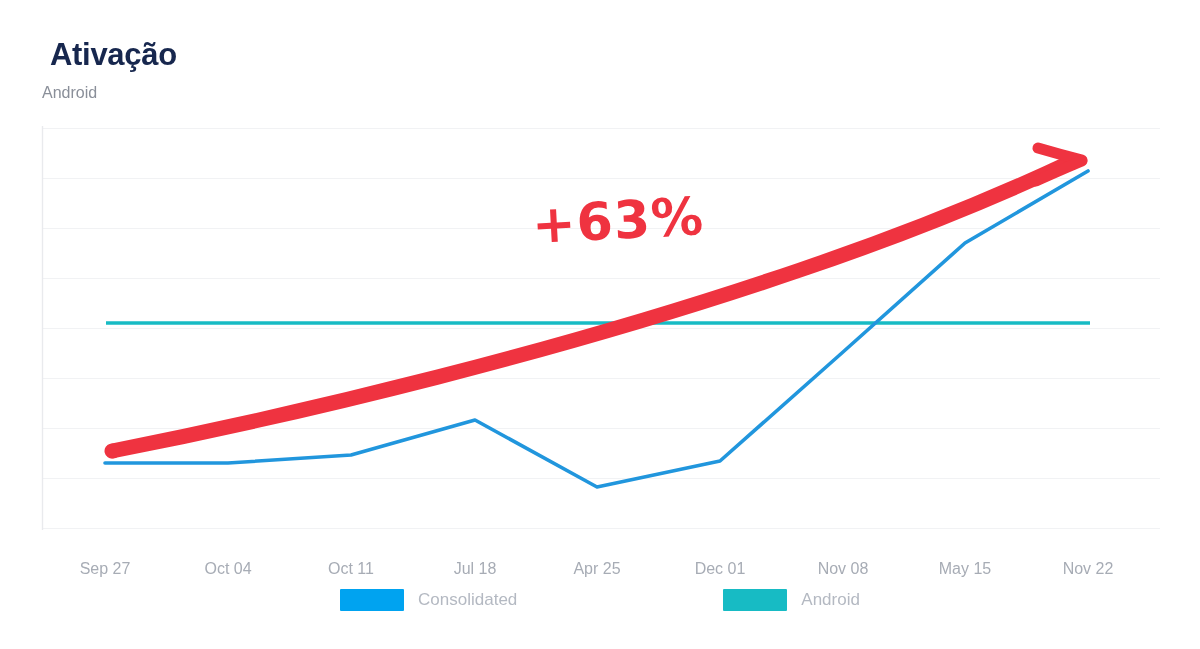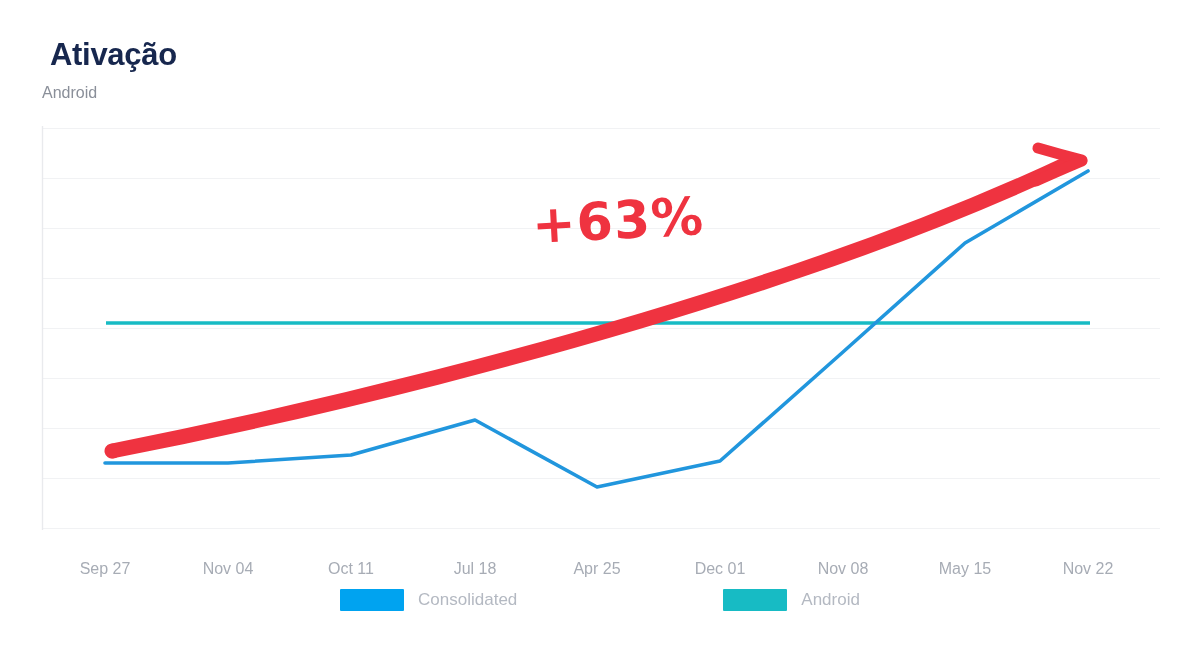--- a/index.html
+++ b/index.html
@@ -145,21 +145,21 @@
       </g>
 
       <g>
         <text class="anno-text" x="533" y="243" fill="#ef3340" font-family="'DejaVu Sans', sans-serif" font-size="52" font-weight="bold" letter-spacing="1" transform="rotate(-3 533 243)">+63%</text>
       </g>
     </svg>
   </div>
 
   <div class="xaxis">
     <span class="xtick" style="left:63px">Sep 27</span>
-    <span class="xtick" style="left:186px">Nov 04</span>
+    <span class="xtick" style="left:186px">Oct 04</span>
     <span class="xtick" style="left:309px">Oct 11</span>
     <span class="xtick" style="left:433px">Jul 18</span>
     <span class="xtick" style="left:555px">Apr 25</span>
     <span class="xtick" style="left:678px">Dec 01</span>
     <span class="xtick" style="left:801px">Nov 08</span>
     <span class="xtick" style="left:923px">May 15</span>
     <span class="xtick" style="left:1046px">Nov 22</span>
   </div>
 
   <div class="legend">

